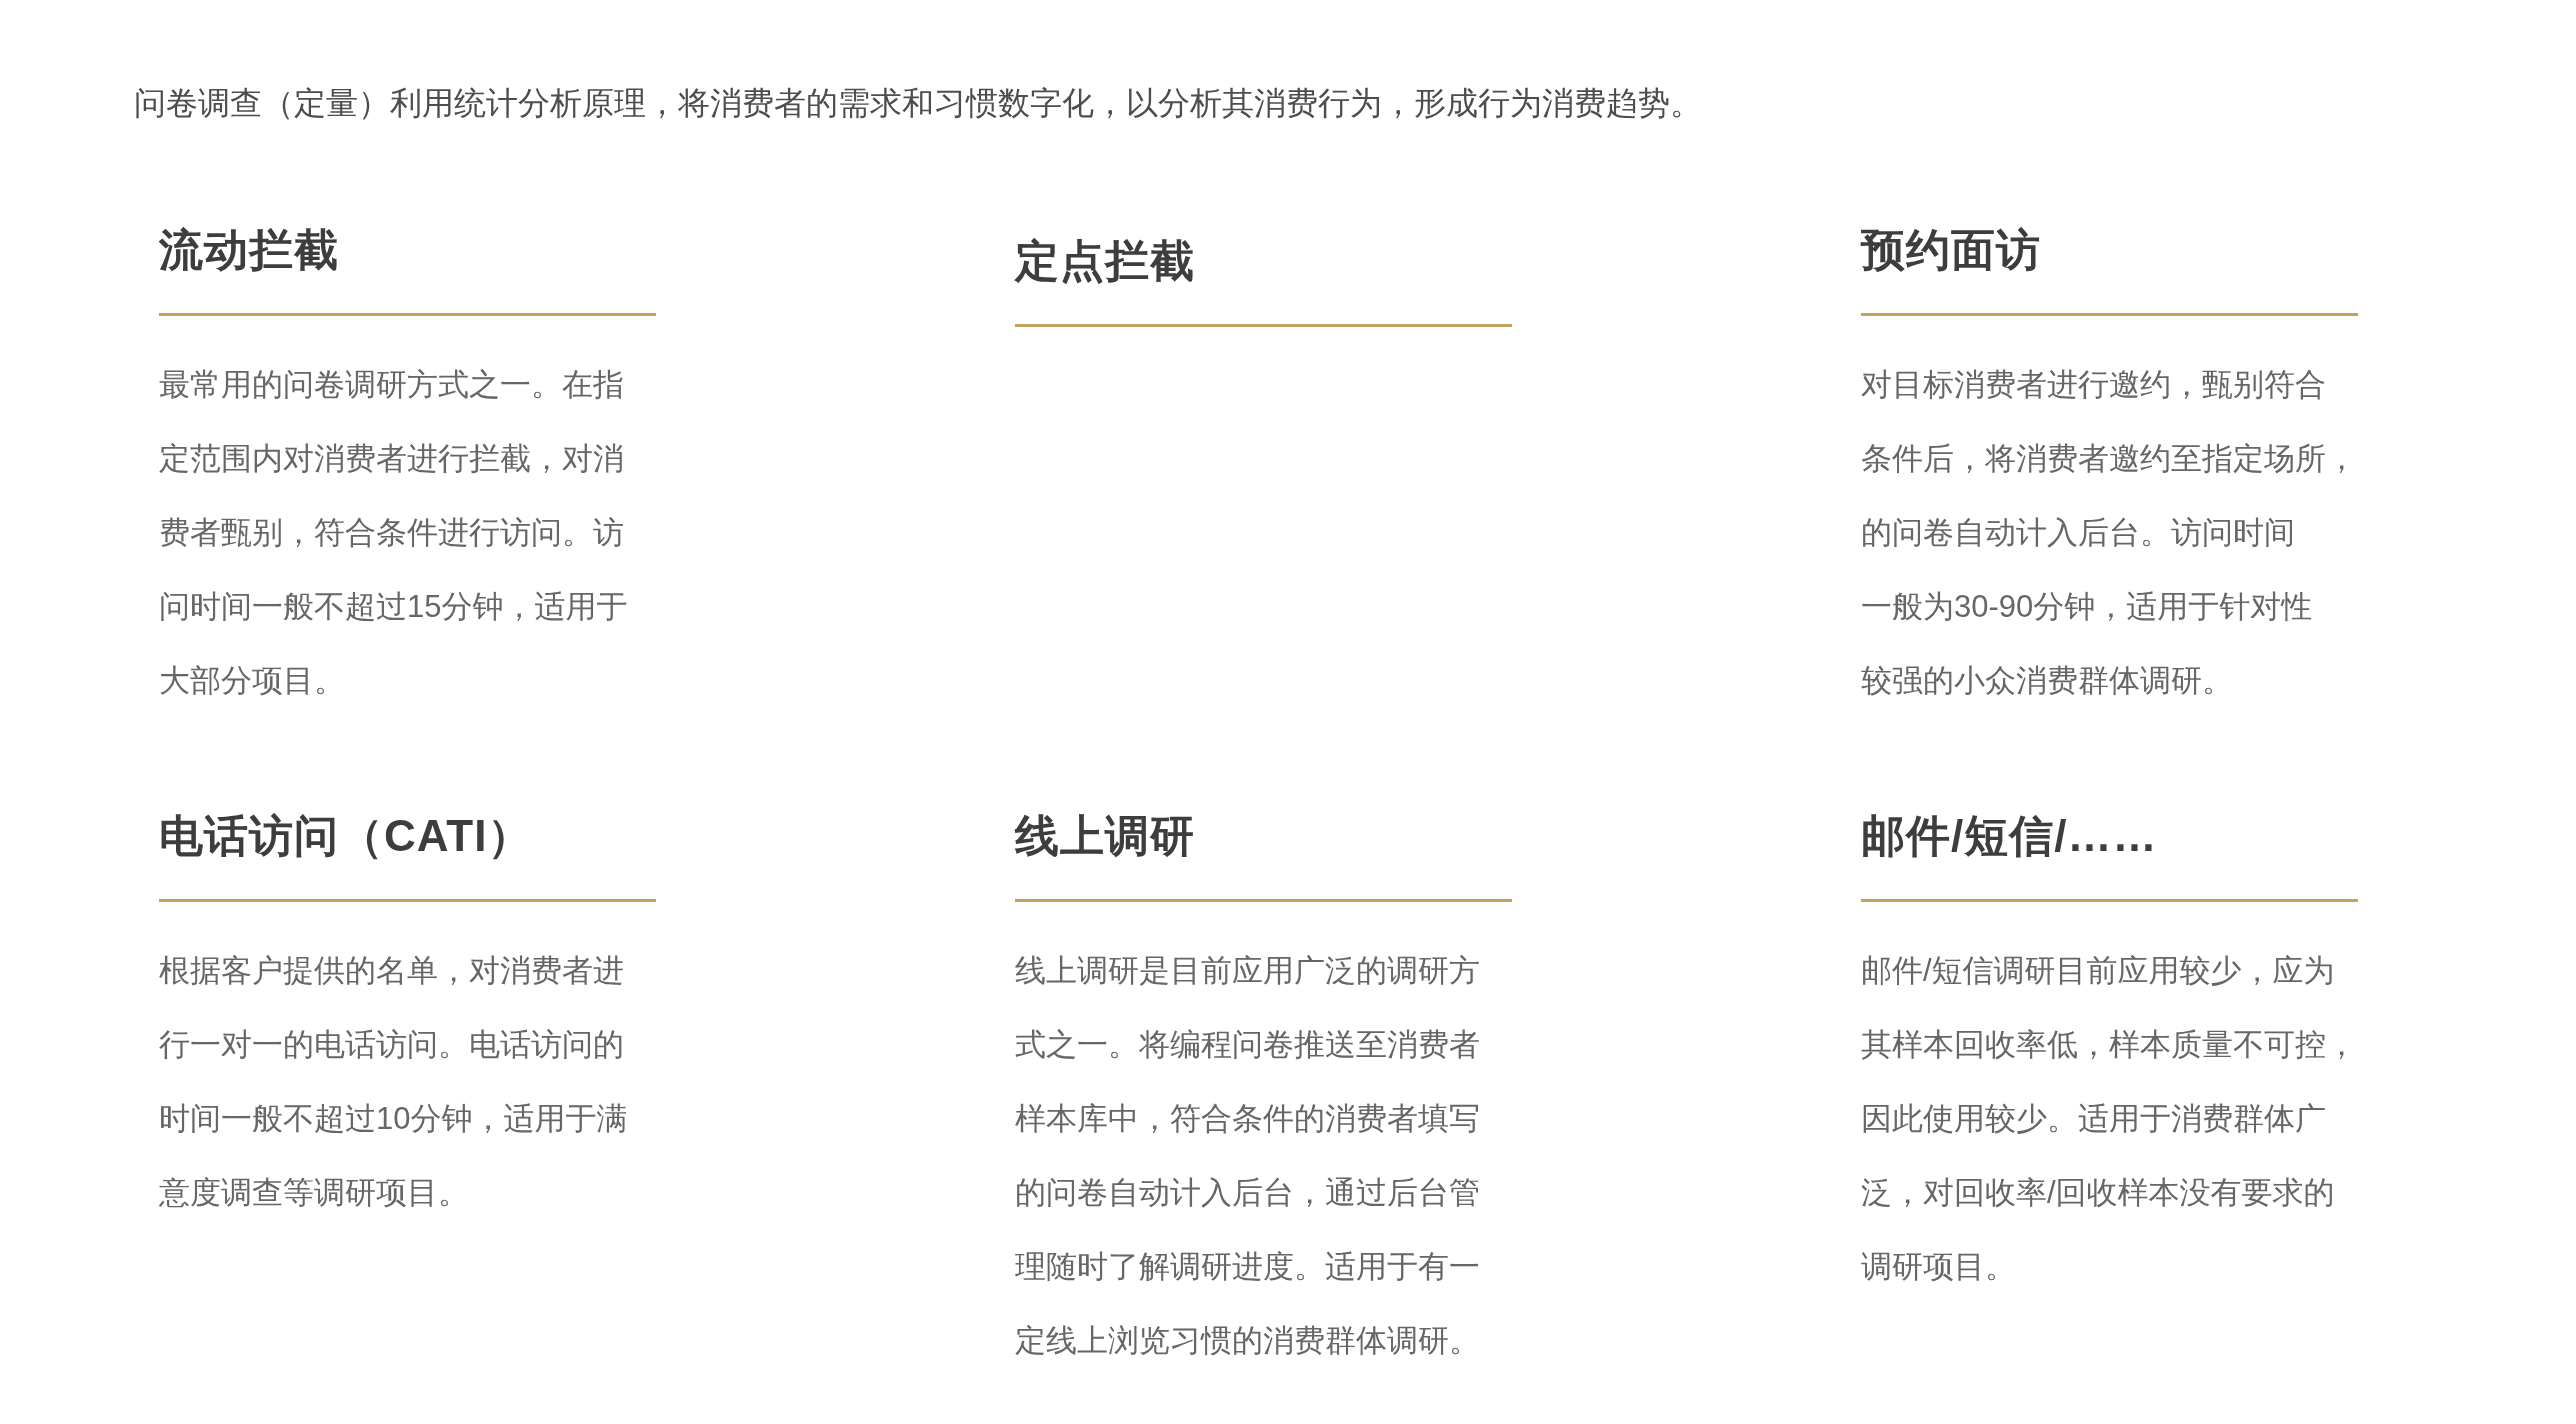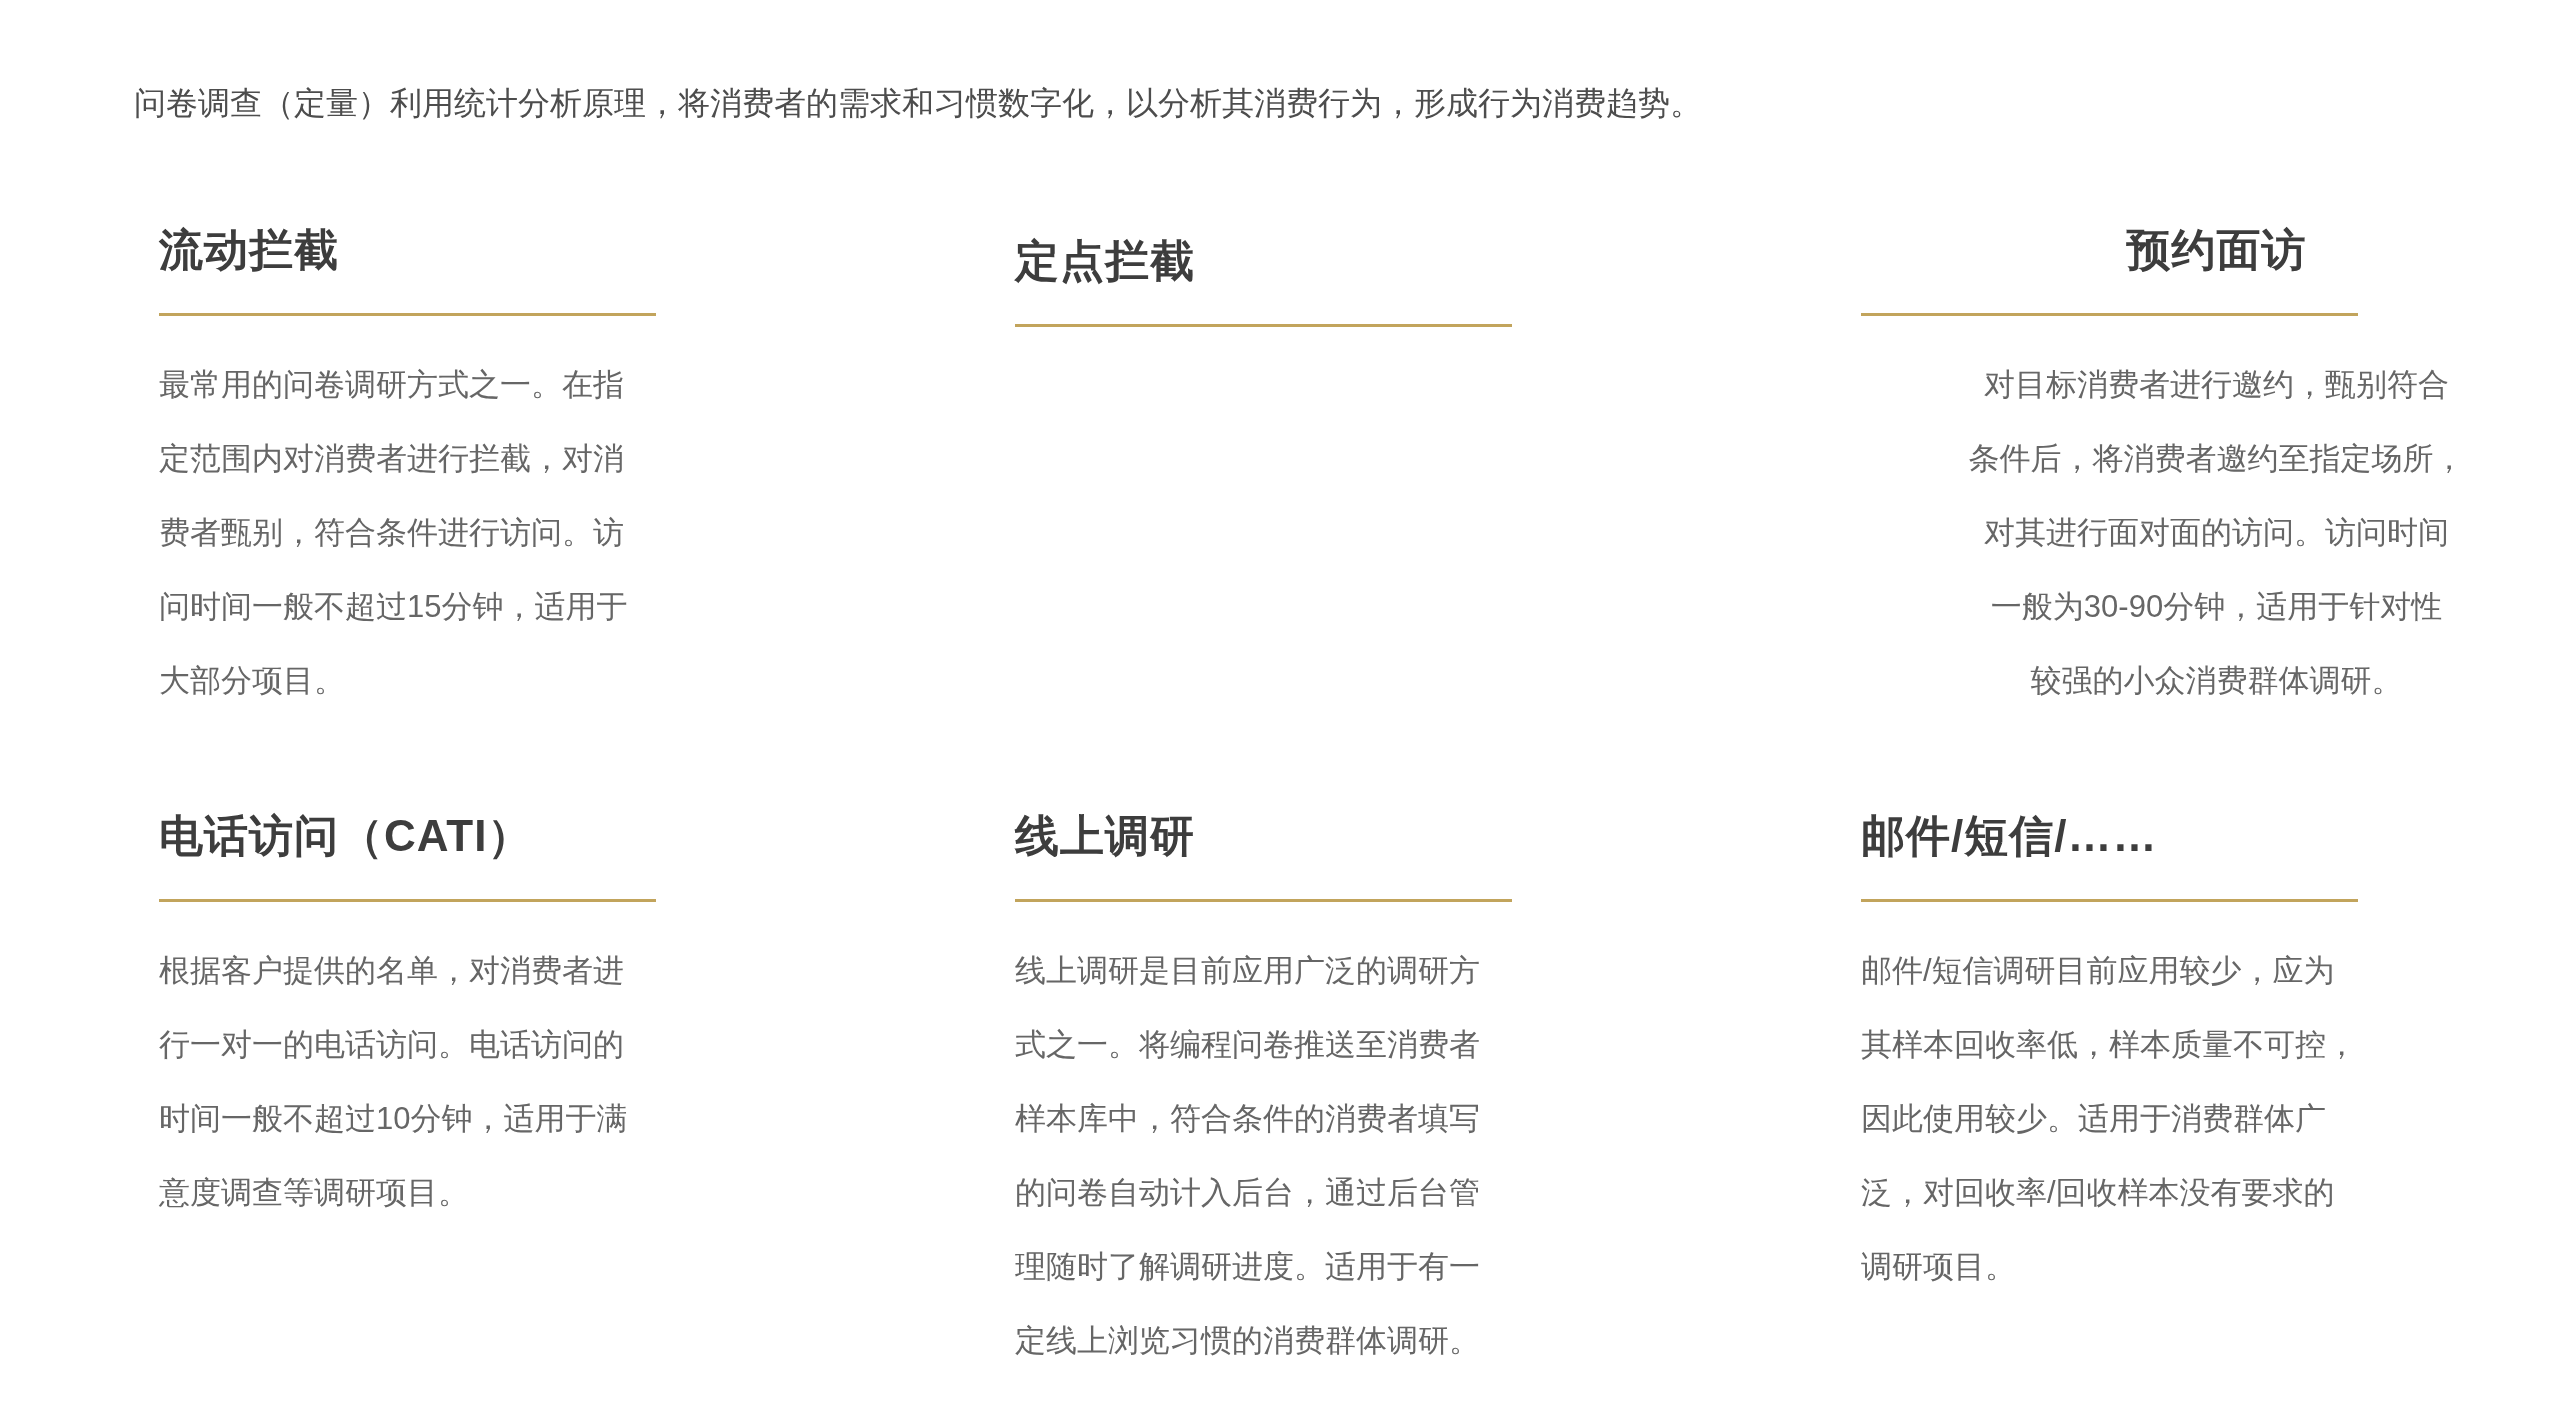--- a/index.html
+++ b/index.html
@@ -47,21 +47,21 @@
   .method p {
     margin: 32px 0 0 0;
     font-size: 31px;
     line-height: 74px;
     color: #666666;
     white-space: pre;
   }
   
   .pos-0 { left: 159px;  top: 223px; }
   .pos-1 { left: 1015px; top: 234px; }
-  .pos-2 { left: 1861px; top: 223px; text-align: center; }
+  .pos-2 { left: 1861px; top: 223px; }
   .pos-3 { left: 159px;  top: 809px; }
   .pos-4 { left: 1015px; top: 809px; }
   .pos-5 { left: 1861px; top: 809px; }
 </style>
 </head>
 <body>
 
 <div class="page">
 
   <p class="intro">问卷调查（定量）利用统计分析原理，将消费者的需求和习惯数字化，以分析其消费行为，形成行为消费趋势。</p>
@@ -79,21 +79,21 @@
   <section class="method pos-1">
     <h2>定点拦截</h2>
     <div class="rule"></div>
   </section>
 
   <section class="method pos-2">
     <h2>预约面访</h2>
     <div class="rule"></div>
     <p>对目标消费者进行邀约，甄别符合
 条件后，将消费者邀约至指定场所，
-对其进行面对面的访问。访问时间
+的问卷自动计入后台。访问时间
 一般为30-90分钟，适用于针对性
 较强的小众消费群体调研。</p>
   </section>
 
   <section class="method pos-3">
     <h2>电话访问（CATI）</h2>
     <div class="rule"></div>
     <p>根据客户提供的名单，对消费者进
 行一对一的电话访问。电话访问的
 时间一般不超过10分钟，适用于满

